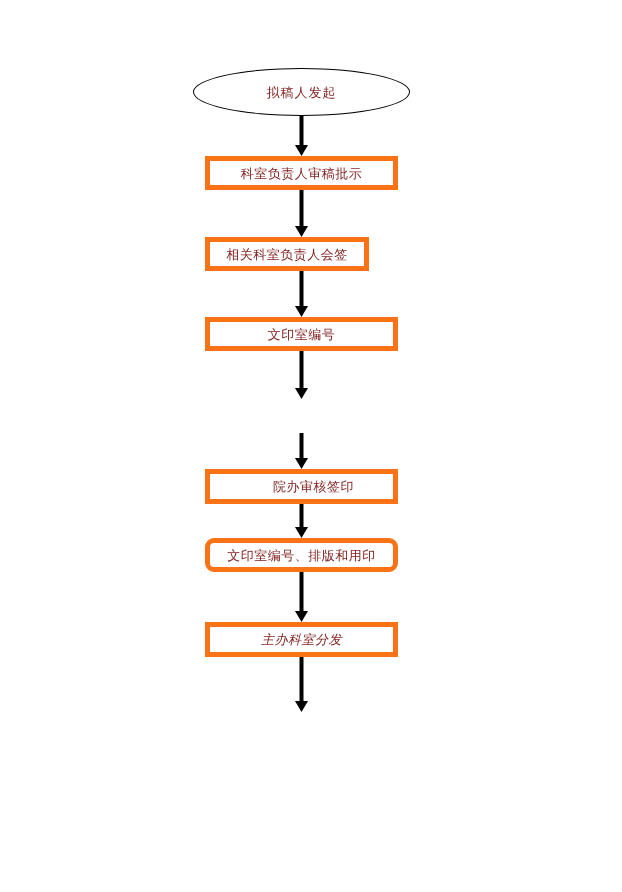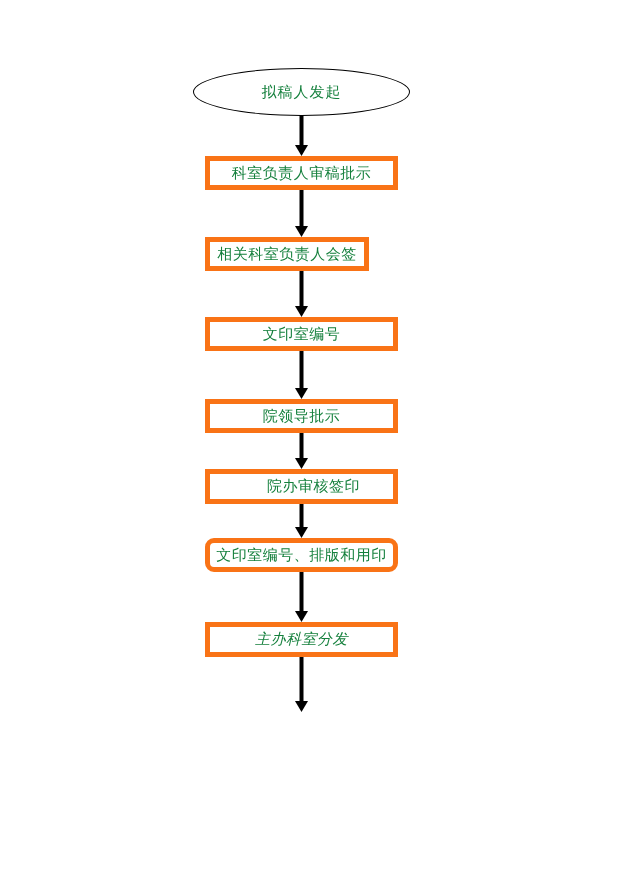--- a/index.html
+++ b/index.html
@@ -28,25 +28,25 @@
   .oval {
     border: 1px solid #000000;
     border-radius: 50% / 50%;
     background: #ffffff;
   }
   .process {
     border: 5px solid #f97316;
     background: #ffffff;
   }
   .node-label {
-    font-size: 15px;
+    font-size: 13px;
     line-height: 1;
     letter-spacing: 0.5px;
     white-space: nowrap;
-    color: #15803d;
+    color: #7f1d1d;
   }
   .oval .node-label {
     letter-spacing: 1px;
   }
   .connector {
     position: absolute;
   }
   .connector svg {
     display: block;
   }
@@ -108,23 +108,20 @@
     </div>
     <div class="node process" style="left: 205px; top: 156px; width: 193px; height: 34px;">
       <span class="node-label">科室负责人审稿批示</span>
     </div>
     <div class="node process" style="left: 205px; top: 237px; width: 164px; height: 34px;">
       <span class="node-label">相关科室负责人会签</span>
     </div>
     <div class="node process" style="left: 205px; top: 317px; width: 193px; height: 34px;">
       <span class="node-label">文印室编号</span>
     </div>
-    <div class="node process" style="left: 205px; top: 399px; width: 193px; height: 34px;">
-      <span class="node-label">院领导批示</span>
-    </div>
     <div class="node process" style="left: 205px; top: 469px; width: 193px; height: 35px; padding-left: 24px;">
       <span class="node-label">院办审核签印</span>
     </div>
     <div class="node process" style="left: 205px; top: 538px; width: 193px; height: 34px; border-radius: 9px;">
       <span class="node-label">文印室编号、排版和用印</span>
     </div>
     <div class="node process" style="left: 205px; top: 622px; width: 193px; height: 35px; font-style: italic;">
       <span class="node-label">主办科室分发</span>
     </div>
   </div>

